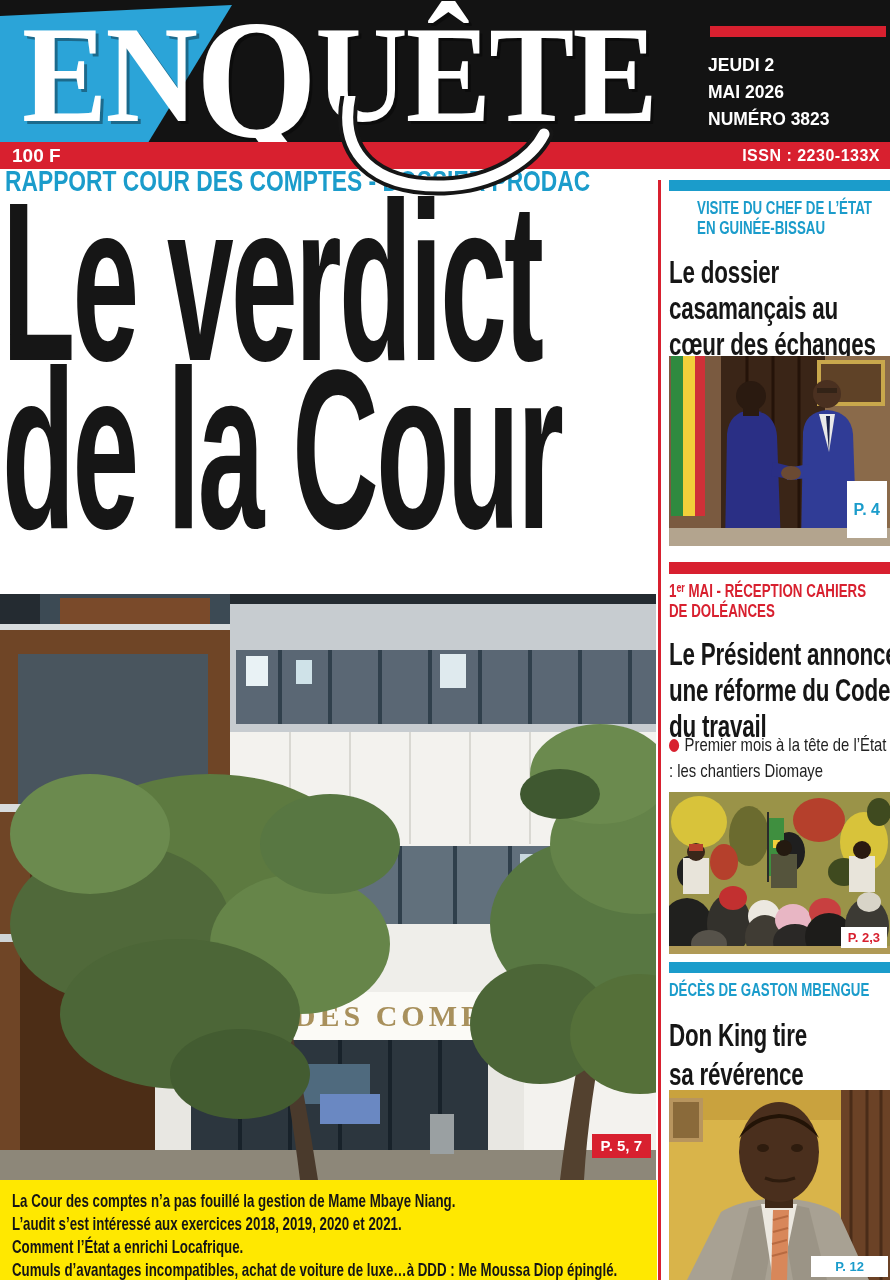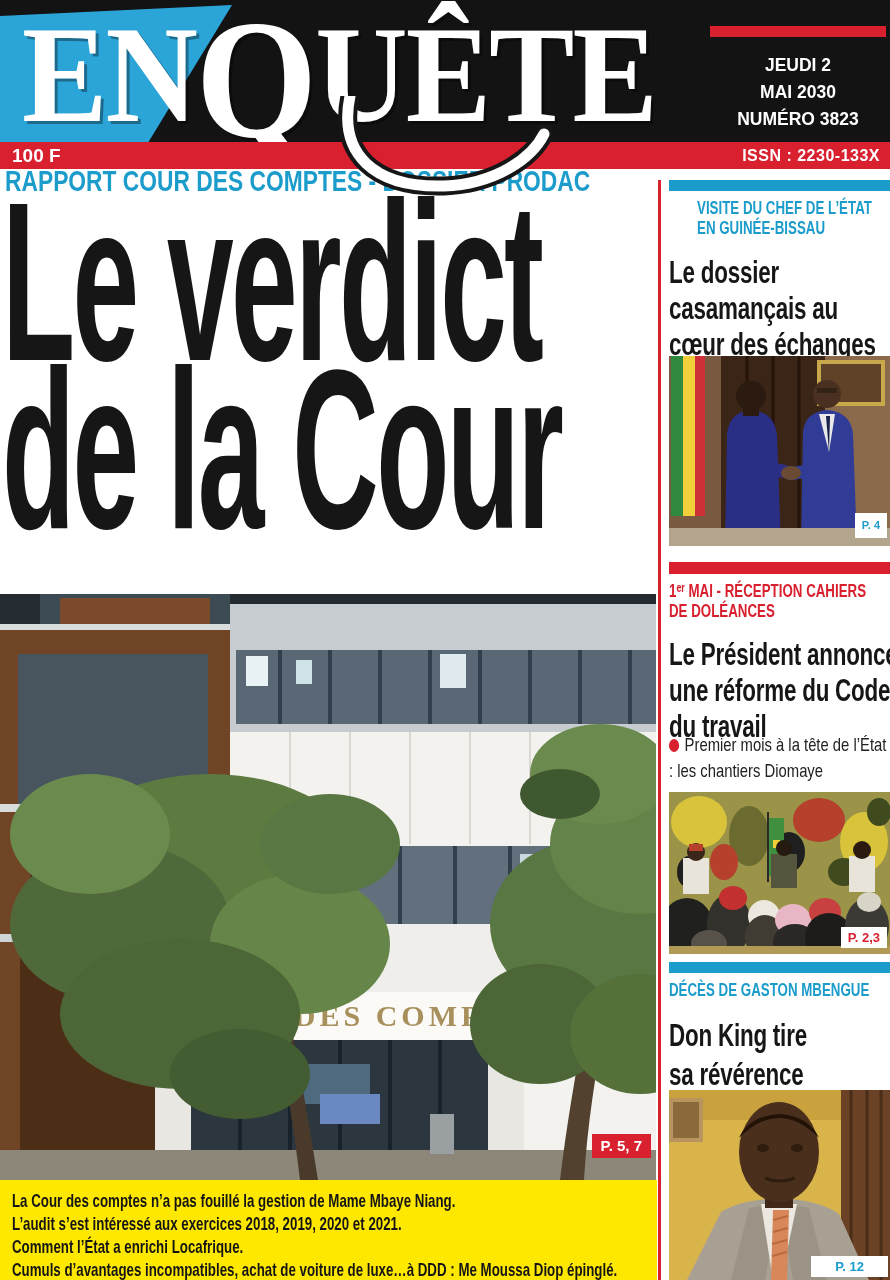--- a/index.html
+++ b/index.html
@@ -10,21 +10,21 @@
   
   .mast-black{left:0;top:0;width:890px;height:142px;background:#131313;}
   .cyan-patch{left:0;top:5px;width:232px;height:137px;background:#2BA4D8;
               clip-path:polygon(0 8%,100% 0,64% 100%,0 100%);}
   .logo{left:22px;top:-12px;width:700px;height:160px;line-height:160px;
         font-family:"Liberation Serif",serif;font-weight:bold;color:#fff;
         font-size:128px;letter-spacing:-2px;white-space:nowrap;
         text-shadow:3px 3px 0 rgba(0,0,0,.35);transform:scaleY(1.08);transform-origin:0 0;}
   .logo .q{font-size:1.22em;vertical-align:-14px;}
   .q-tail{left:332px;top:96px;width:230px;height:120px;z-index:6;}
-  .datebox{left:708px;top:18px;width:180px;height:120px;text-align:center;}
+  .datebox{left:708px;top:18px;width:180px;height:120px;}
   .datebox .bar{position:absolute;left:2px;top:8px;width:176px;height:11px;background:#D8202F;}
   .datebox .dl{position:relative;margin-top:34px;color:#fff;font-weight:bold;font-size:17.5px;line-height:27px;}
   .red-strip{left:0;top:142px;width:890px;height:27px;background:#D8202F;z-index:2;}
   .price{left:12px;top:145px;color:#fff;font-weight:bold;font-size:19px;z-index:3;}
   .issn{right:10px;top:147px;color:#fff;font-weight:bold;font-size:16px;z-index:3;letter-spacing:.5px;}
 
   
   .cx{display:inline-block;transform-origin:0 50%;white-space:nowrap;}
 
   
@@ -70,21 +70,21 @@
   <div class="abs cyan-patch"></div>
   <div class="abs logo"><span>EN</span><span class="q">Q</span><span>UÊTE</span></div>
   <svg class="abs q-tail" viewBox="0 0 230 120">
     <path d="M 18 0 C 6 58 42 92 112 90 C 164 88 200 62 212 38" fill="none" stroke="#161616" stroke-width="19" stroke-linecap="round"></path>
     <path d="M 18 0 C 6 58 42 92 112 90 C 164 88 200 62 212 38" fill="none" stroke="#ffffff" stroke-width="11" stroke-linecap="round"></path>
   </svg>
   <div class="abs datebox">
     <div class="bar"></div>
     <div class="dl">
       <div>JEUDI 2</div>
-      <div>MAI 2030</div>
+      <div>MAI 2026</div>
       <div>NUMÉRO 3823</div>
     </div>
   </div>
   <div class="abs red-strip"></div>
   <div class="abs price">100 F</div>
   <div class="abs issn">ISSN : 2230-133X</div>
 
   <div class="abs kicker-main"><span class="cx">RAPPORT COUR DES COMPTES - DOSSIER PRODAC</span></div>
   <div class="abs headline">
     <div><span class="cx">Le verdict</span></div>
@@ -235,21 +235,21 @@
       <path d="M 150 58 L 166 58 L 160 96 Z" fill="#e9e9e9"></path>
       <path d="M 157 60 L 161 60 L 160 96 Z" fill="#18204a"></path>
       <circle cx="158" cy="38" r="14" fill="#4a3020"></circle>
       <rect x="148" y="32" width="20" height="5" fill="#241a12" opacity=".6"></rect>
 
       <path d="M 104 106 L 128 112 L 128 124 L 102 120 Z" fill="#2a2f85"></path>
       <path d="M 140 108 L 118 112 L 118 124 L 140 122 Z" fill="#303c96"></path>
       <ellipse cx="122" cy="117" rx="10" ry="7" fill="#6b4a33"></ellipse>
       <rect x="0" y="172" width="221" height="18" fill="#b3a48e"></rect>
     </svg>
-    <div class="badge badge-white-cyan" style="right:3px;bottom:8px;font-size:11px;padding:4px 7px;">P. 4</div>
+    <div class="badge badge-white-cyan" style="right:3px;bottom:8px;font-size:16px;padding:20px 7px;">P. 4</div>
   </div>
 
   <div class="abs rc redbar" style="top:562px;"></div>
   <div class="abs rc rk rk-red" style="top:581px;">
     <div><span class="cx">1ᵉʳ MAI - RÉCEPTION CAHIERS</span></div>
     <div><span class="cx">DE DOLÉANCES</span></div>
   </div>
   <div class="abs rc rh" style="top:624px;">
     <div><span class="cx">Le Président annonce</span></div>
     <div><span class="cx">une réforme du Code</span></div>

